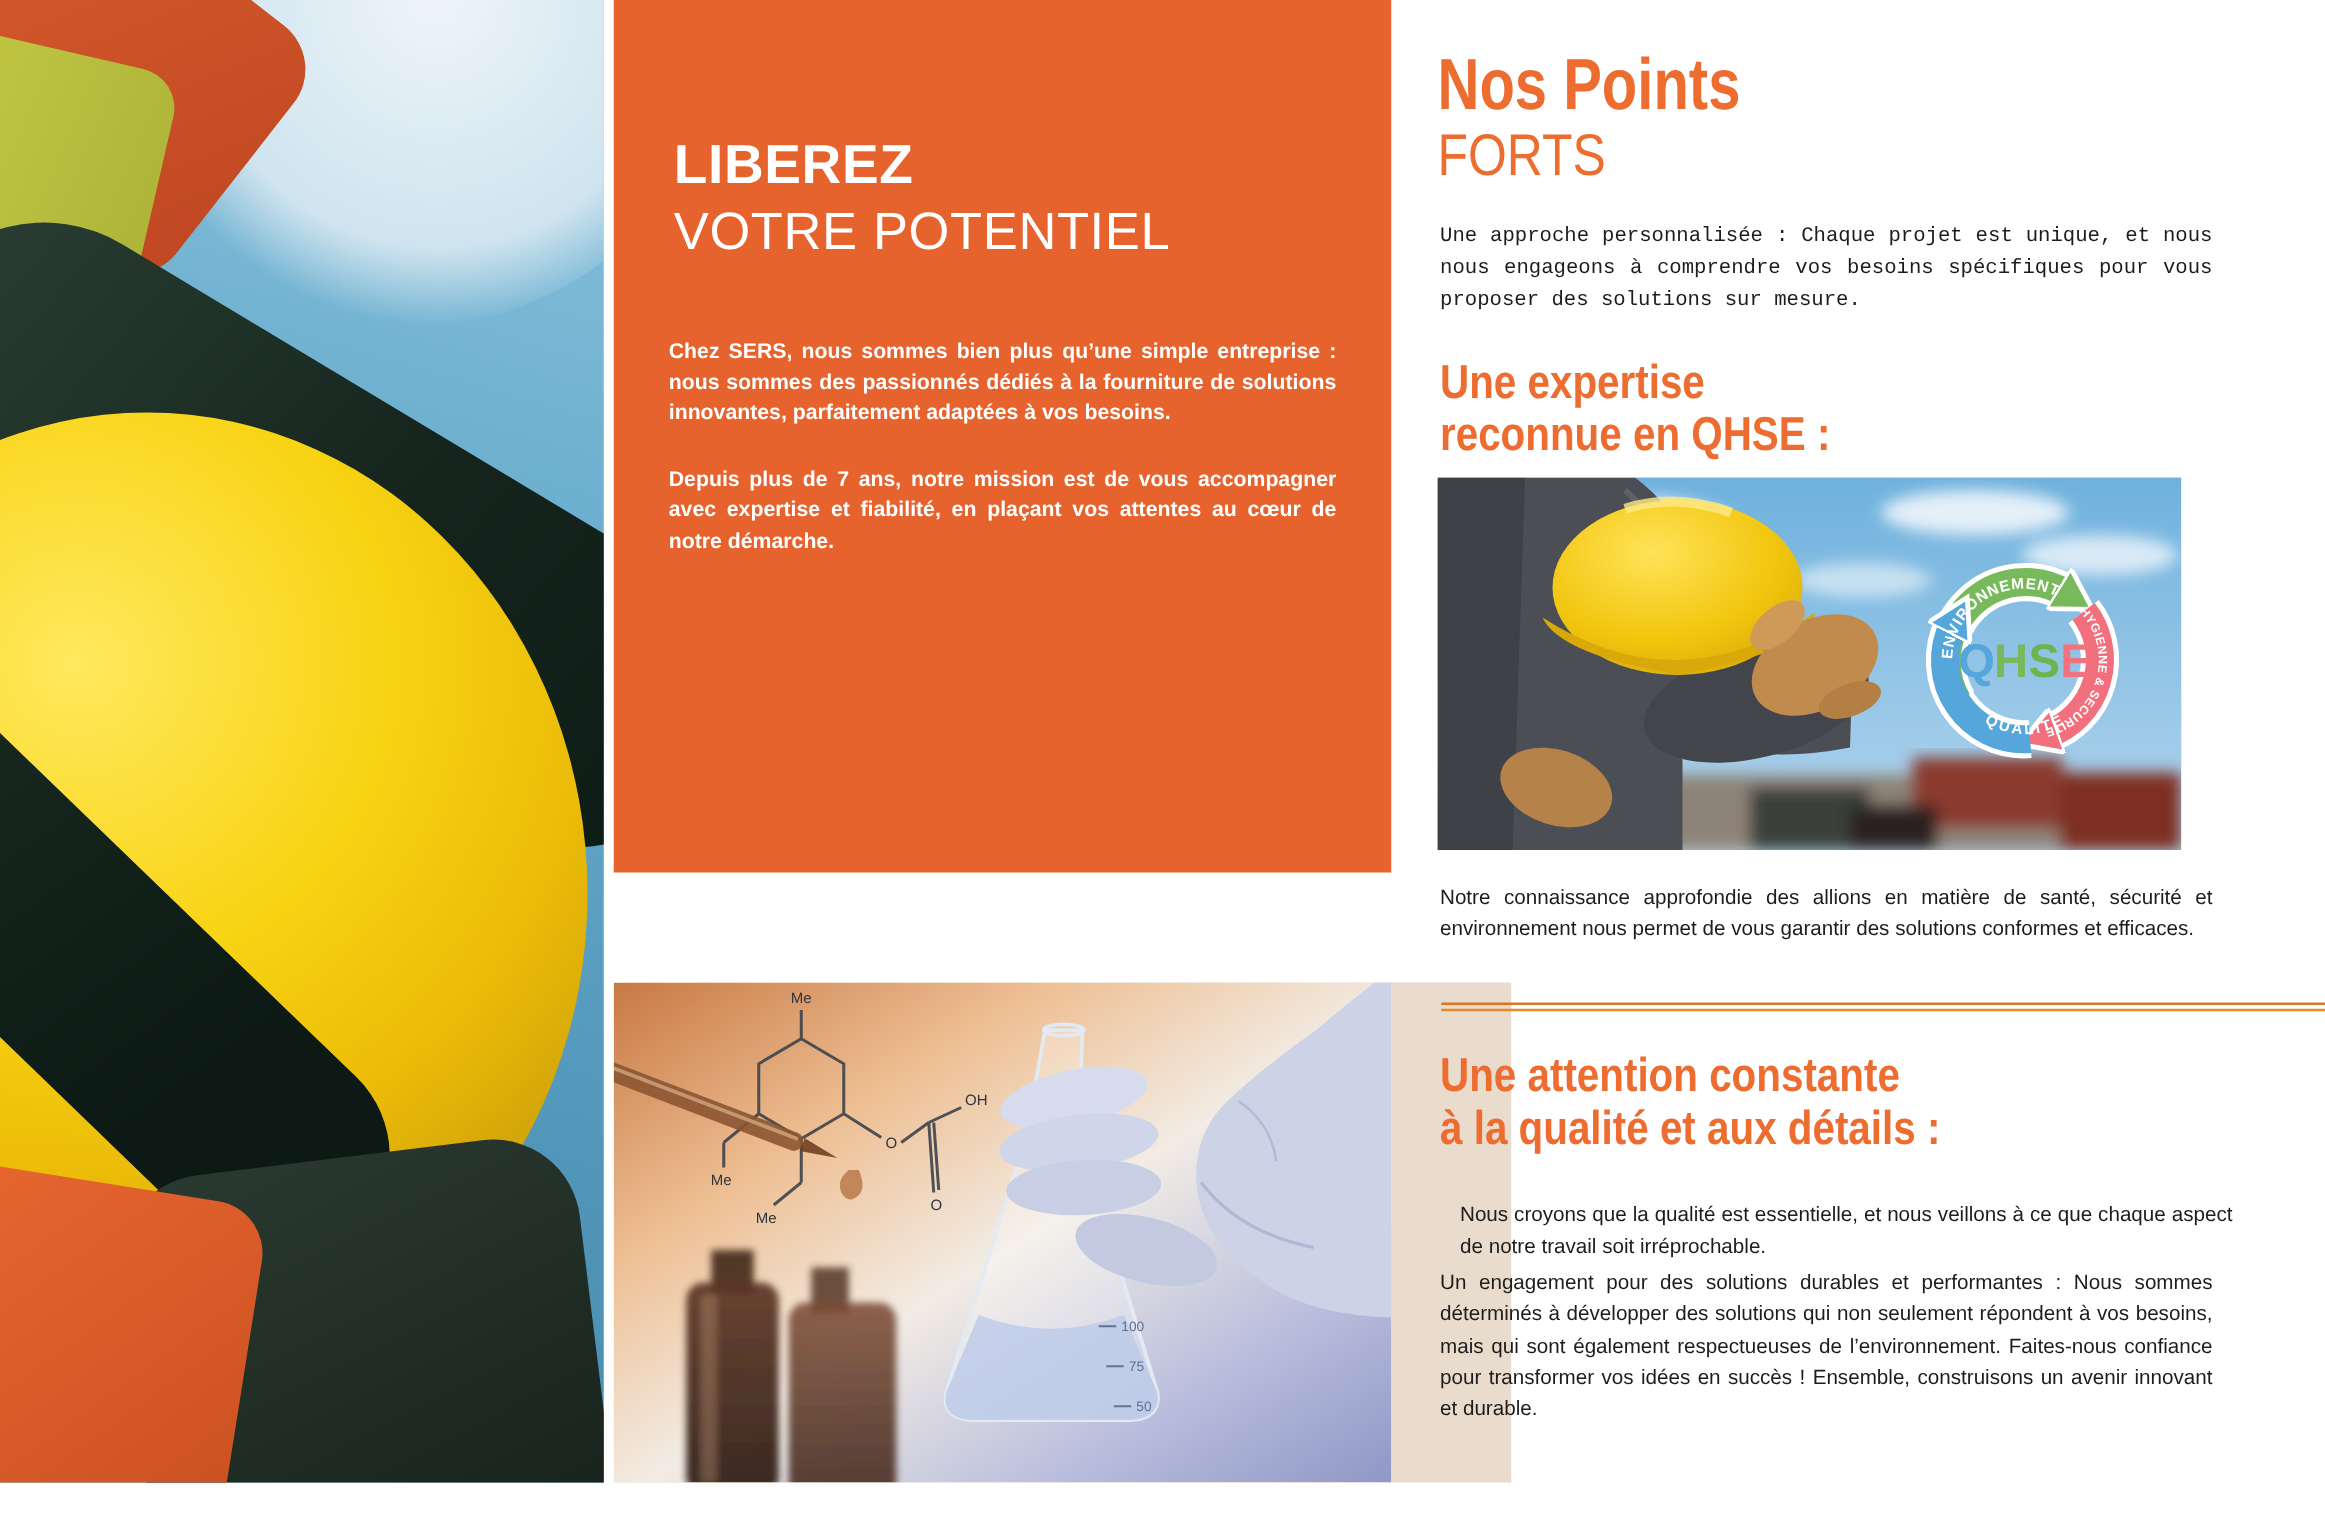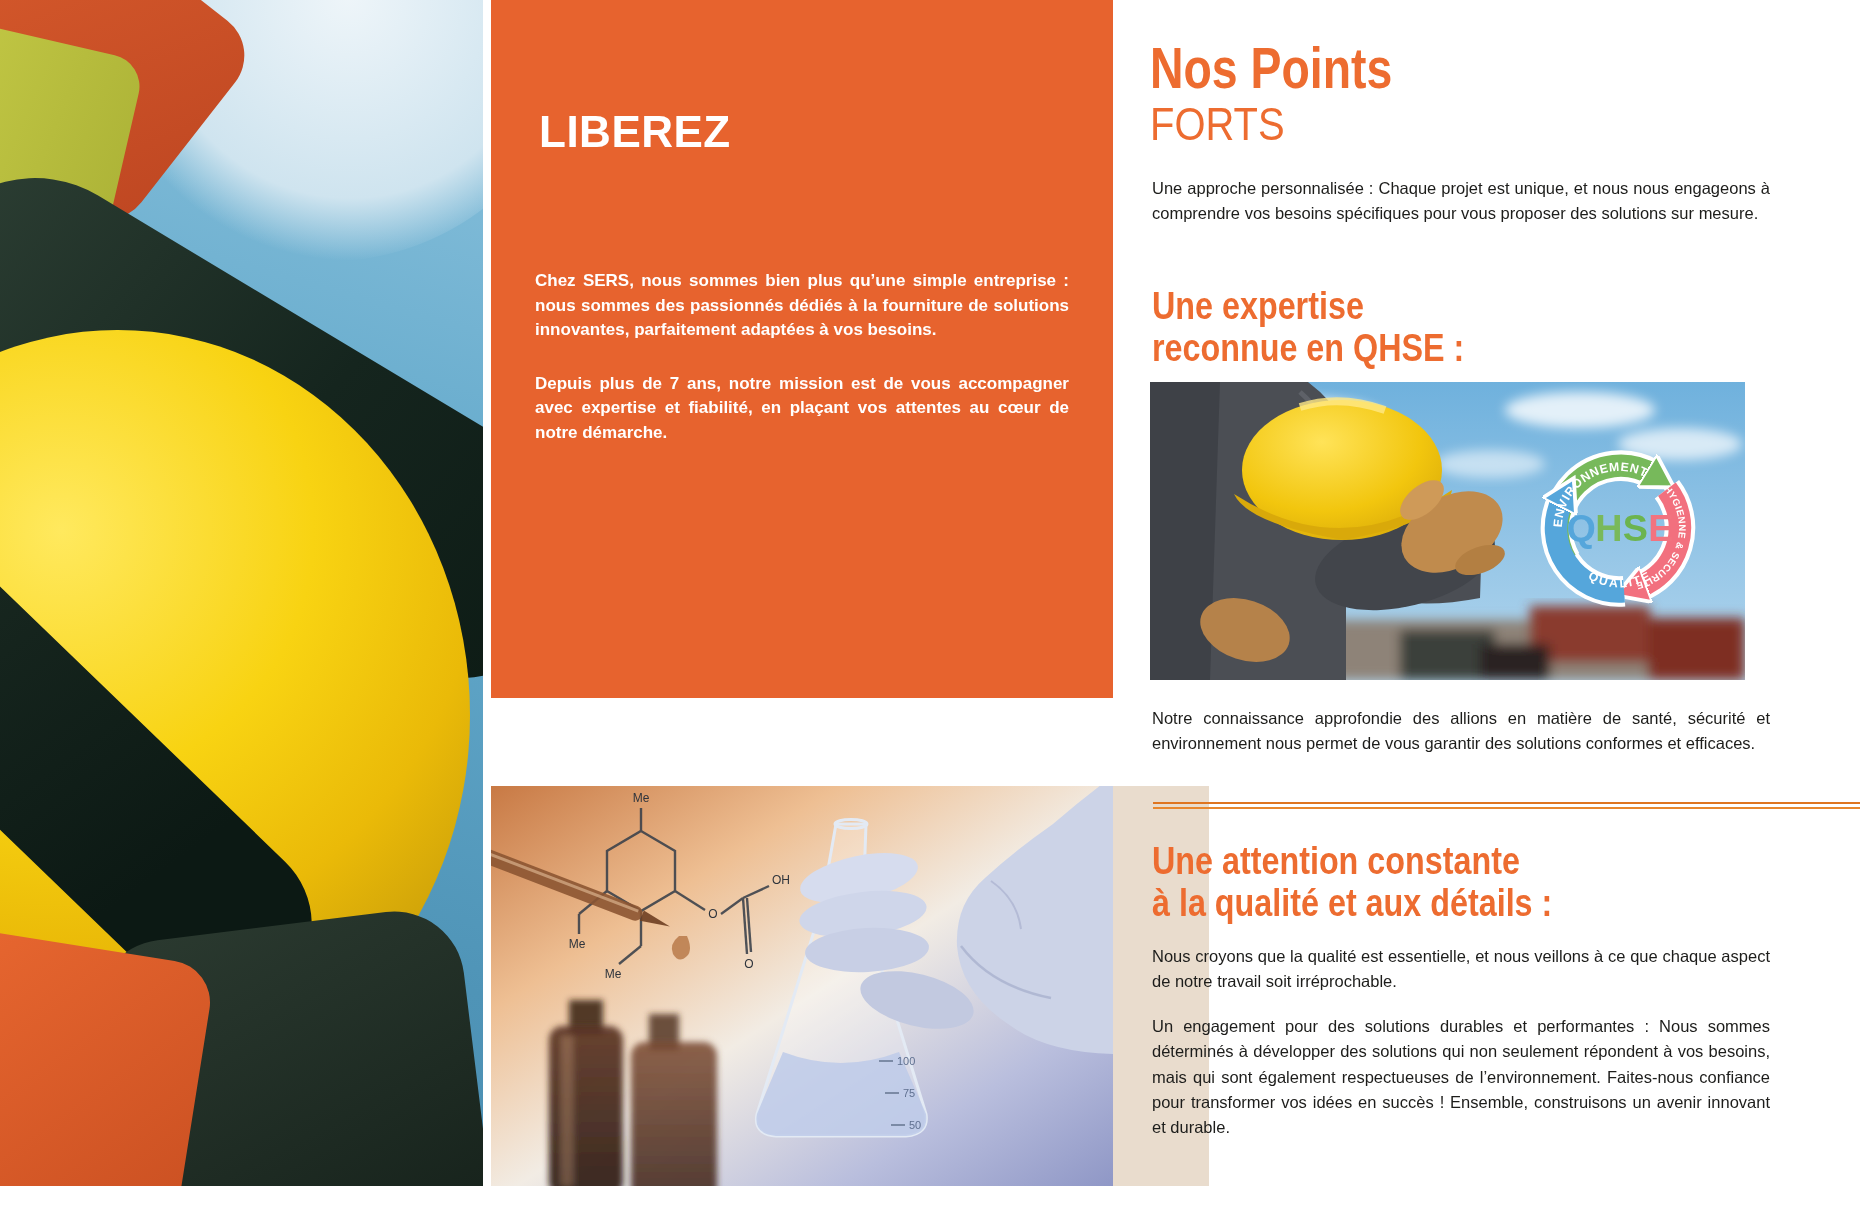--- a/index.html
+++ b/index.html
@@ -44,31 +44,31 @@
   .photo-lab{left:491px;top:786px;width:718px;height:400px;overflow:hidden;background:#e9dccd;}
 
   
   .right-col{left:1150px;top:0;width:620px;height:938px;color:#1D1D1B;}
   .main-title{position:absolute;left:0;top:38px;margin:0;}
   .main-title .t1{display:block;font-size:58px;font-weight:700;color:#ED6C30;
       transform:scaleX(.80);transform-origin:left;line-height:60px;letter-spacing:0;}
   .main-title .t2{display:block;font-size:47px;font-weight:400;color:#ED6C30;
       transform:scaleX(.85);transform-origin:left;line-height:48px;margin-top:2px;}
   .intro-p{position:absolute;left:2px;top:176px;width:618px;margin:0;
-      font-size:16.5px;line-height:25.3px;text-align:justify;}
+      font-size:16.5px;line-height:25.3px;text-align:justify;font-family:Liberation Mono, monospace;}
   .sec-h{position:absolute;left:2px;margin:0;font-size:38px;font-weight:700;color:#ED6C30;
       line-height:41.5px;transform:scaleX(.85);transform-origin:left;white-space:nowrap;}
   .sec-h.expertise{top:286px;}
   .sec-h.attention{top:840px;line-height:42px;}
   .photo-qhse{left:1150px;top:382px;width:595px;height:298px;overflow:hidden;background:#9cc4e2;}
   .expertise-body{position:absolute;left:2px;top:706px;width:618px;margin:0;
       font-size:16.5px;line-height:25.3px;text-align:justify;}
   .rule{position:absolute;left:3px;top:802px;width:707px;height:3px;
       border-top:2px solid #DF7520;border-bottom:2px solid #E8872D;background:transparent;}
-  .quality-p1{position:absolute;left:2px;top:944px;width:618px;margin:0;
+  .quality-p1{position:absolute;left:2px;top:944px;width:618px;margin:16px;
       font-size:16.5px;line-height:25.3px;text-align:justify;}
   .quality-p2{position:absolute;left:2px;top:1014px;width:618px;margin:0;
       font-size:16.5px;line-height:25.3px;text-align:justify;hyphens:auto;}
 </style>
 </head>
 <body>
 
 <div class="canvas">
 
   <div class="abs photo-left">
@@ -78,20 +78,21 @@
     <div class="lp-arm"></div>
     <div class="lp-helmet"></div>
     <div class="lp-arm2"></div>
     <div class="lp-dark-bottom"></div>
     <div class="lp-vest-bottom"></div>
   </div>
 
   <section class="abs orange-panel">
     <h1 class="panel-title">
       <span class="t1">LIBEREZ</span>
+      <span class="t2">VOTRE POTENTIEL</span>
     </h1>
     <div class="panel-paragraphs">
       <p>Chez SERS, nous sommes bien plus qu’une simple entreprise : nous sommes des passionnés dédiés à la fourniture de solutions innovantes, parfaitement adaptées à vos besoins.</p>
       <p>Depuis plus de 7 ans, notre mission est de vous accompagner avec expertise et fiabilité, en plaçant vos attentes au cœur de notre démarche.</p>
     </div>
   </section>
 
   <div class="abs photo-lab">
     <svg width="622" height="400" viewBox="0 0 622 400">
       <defs>

